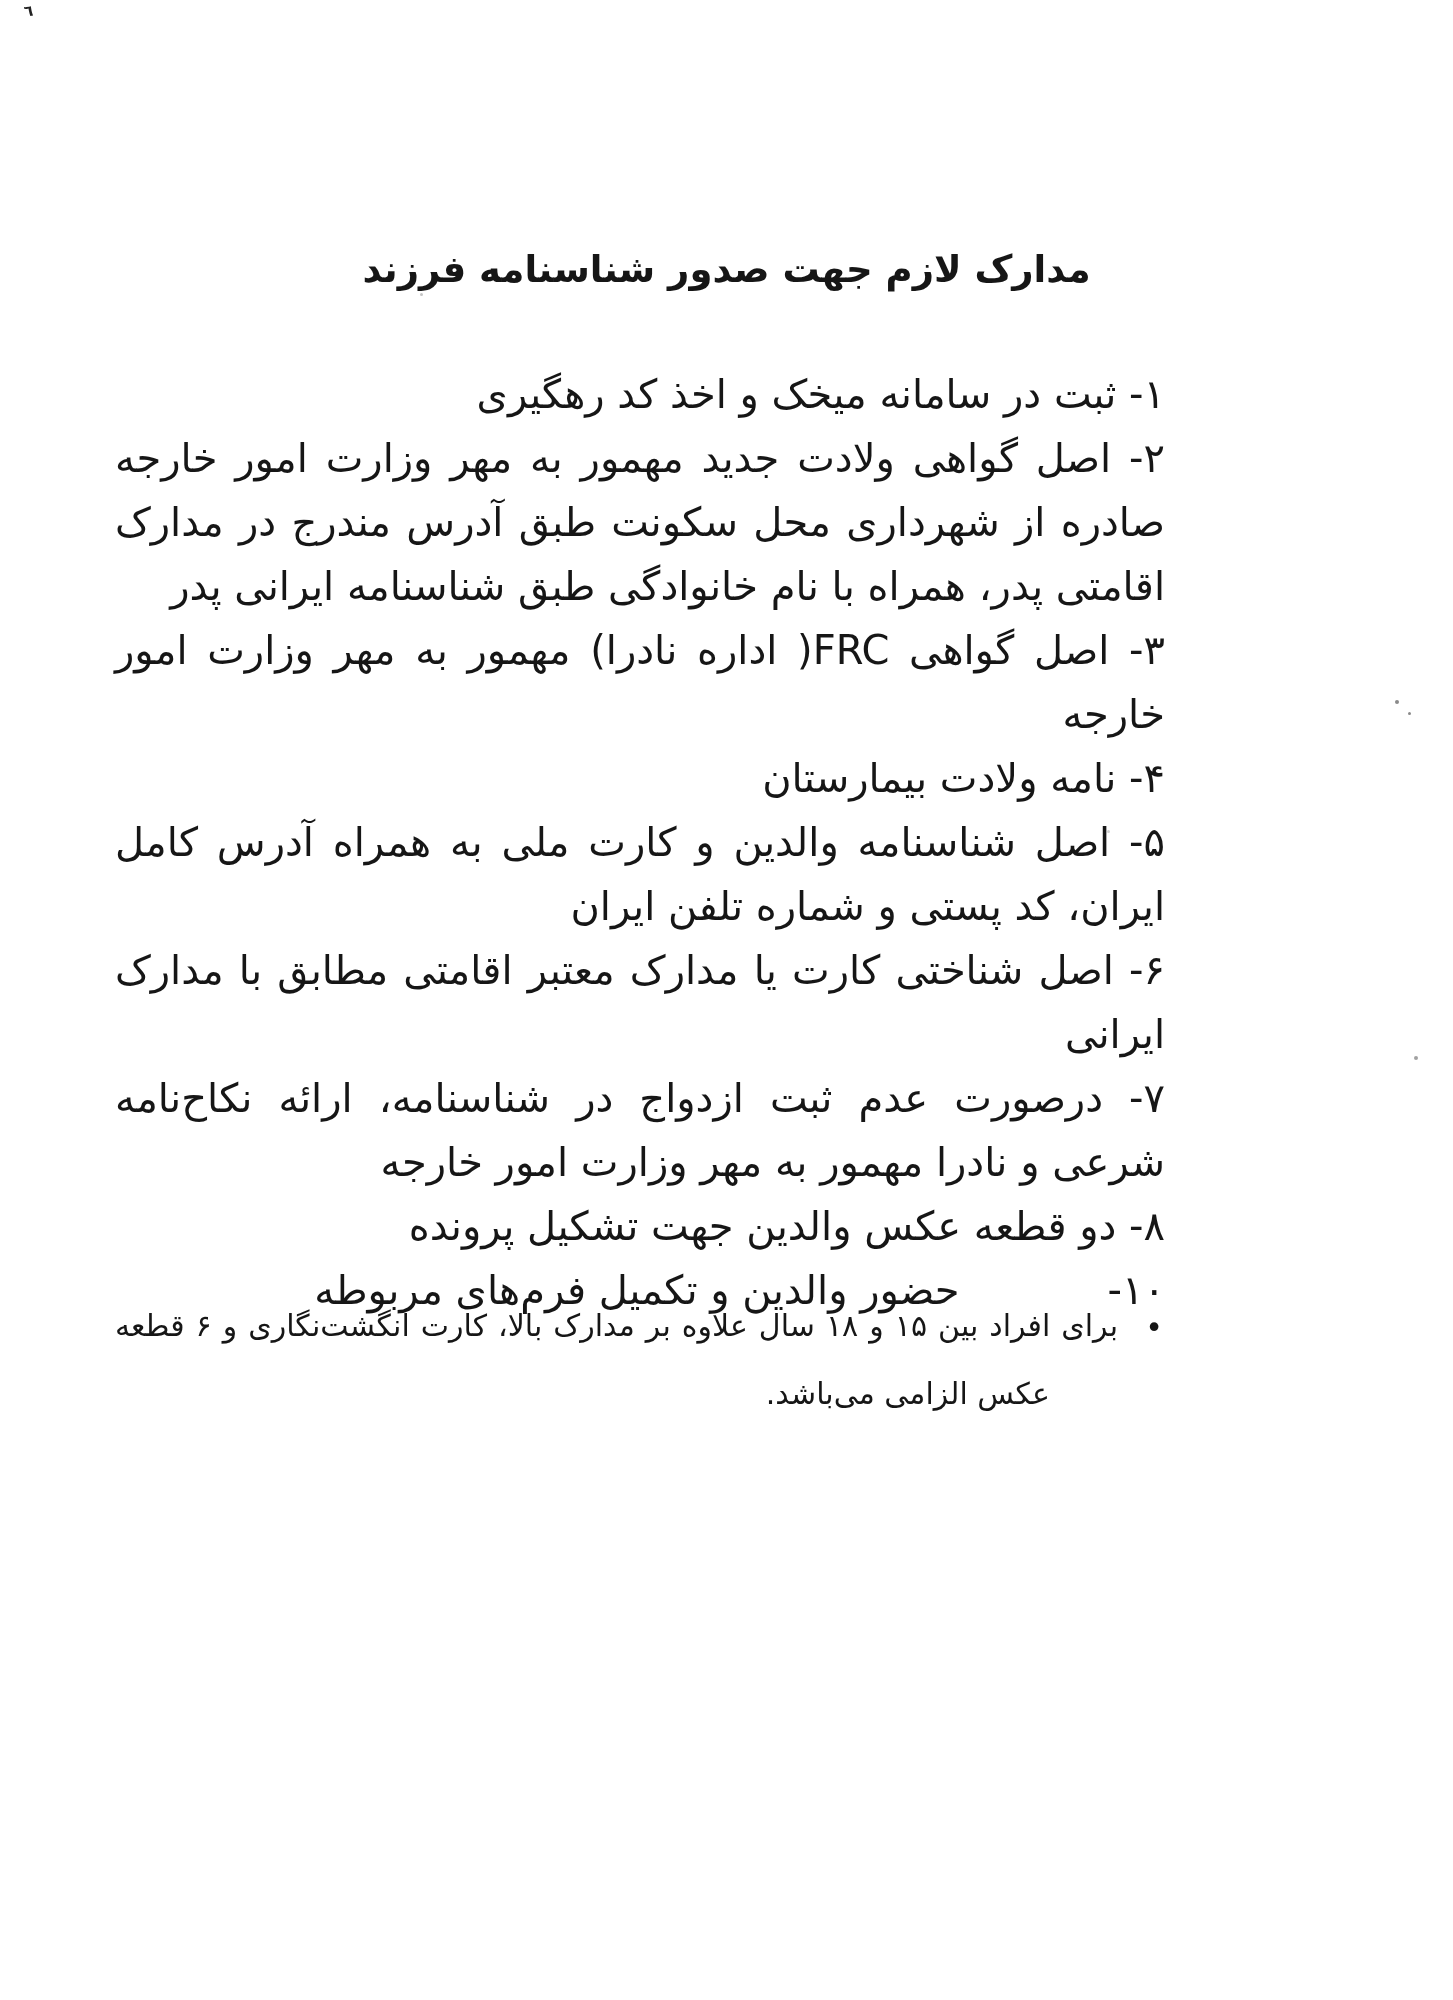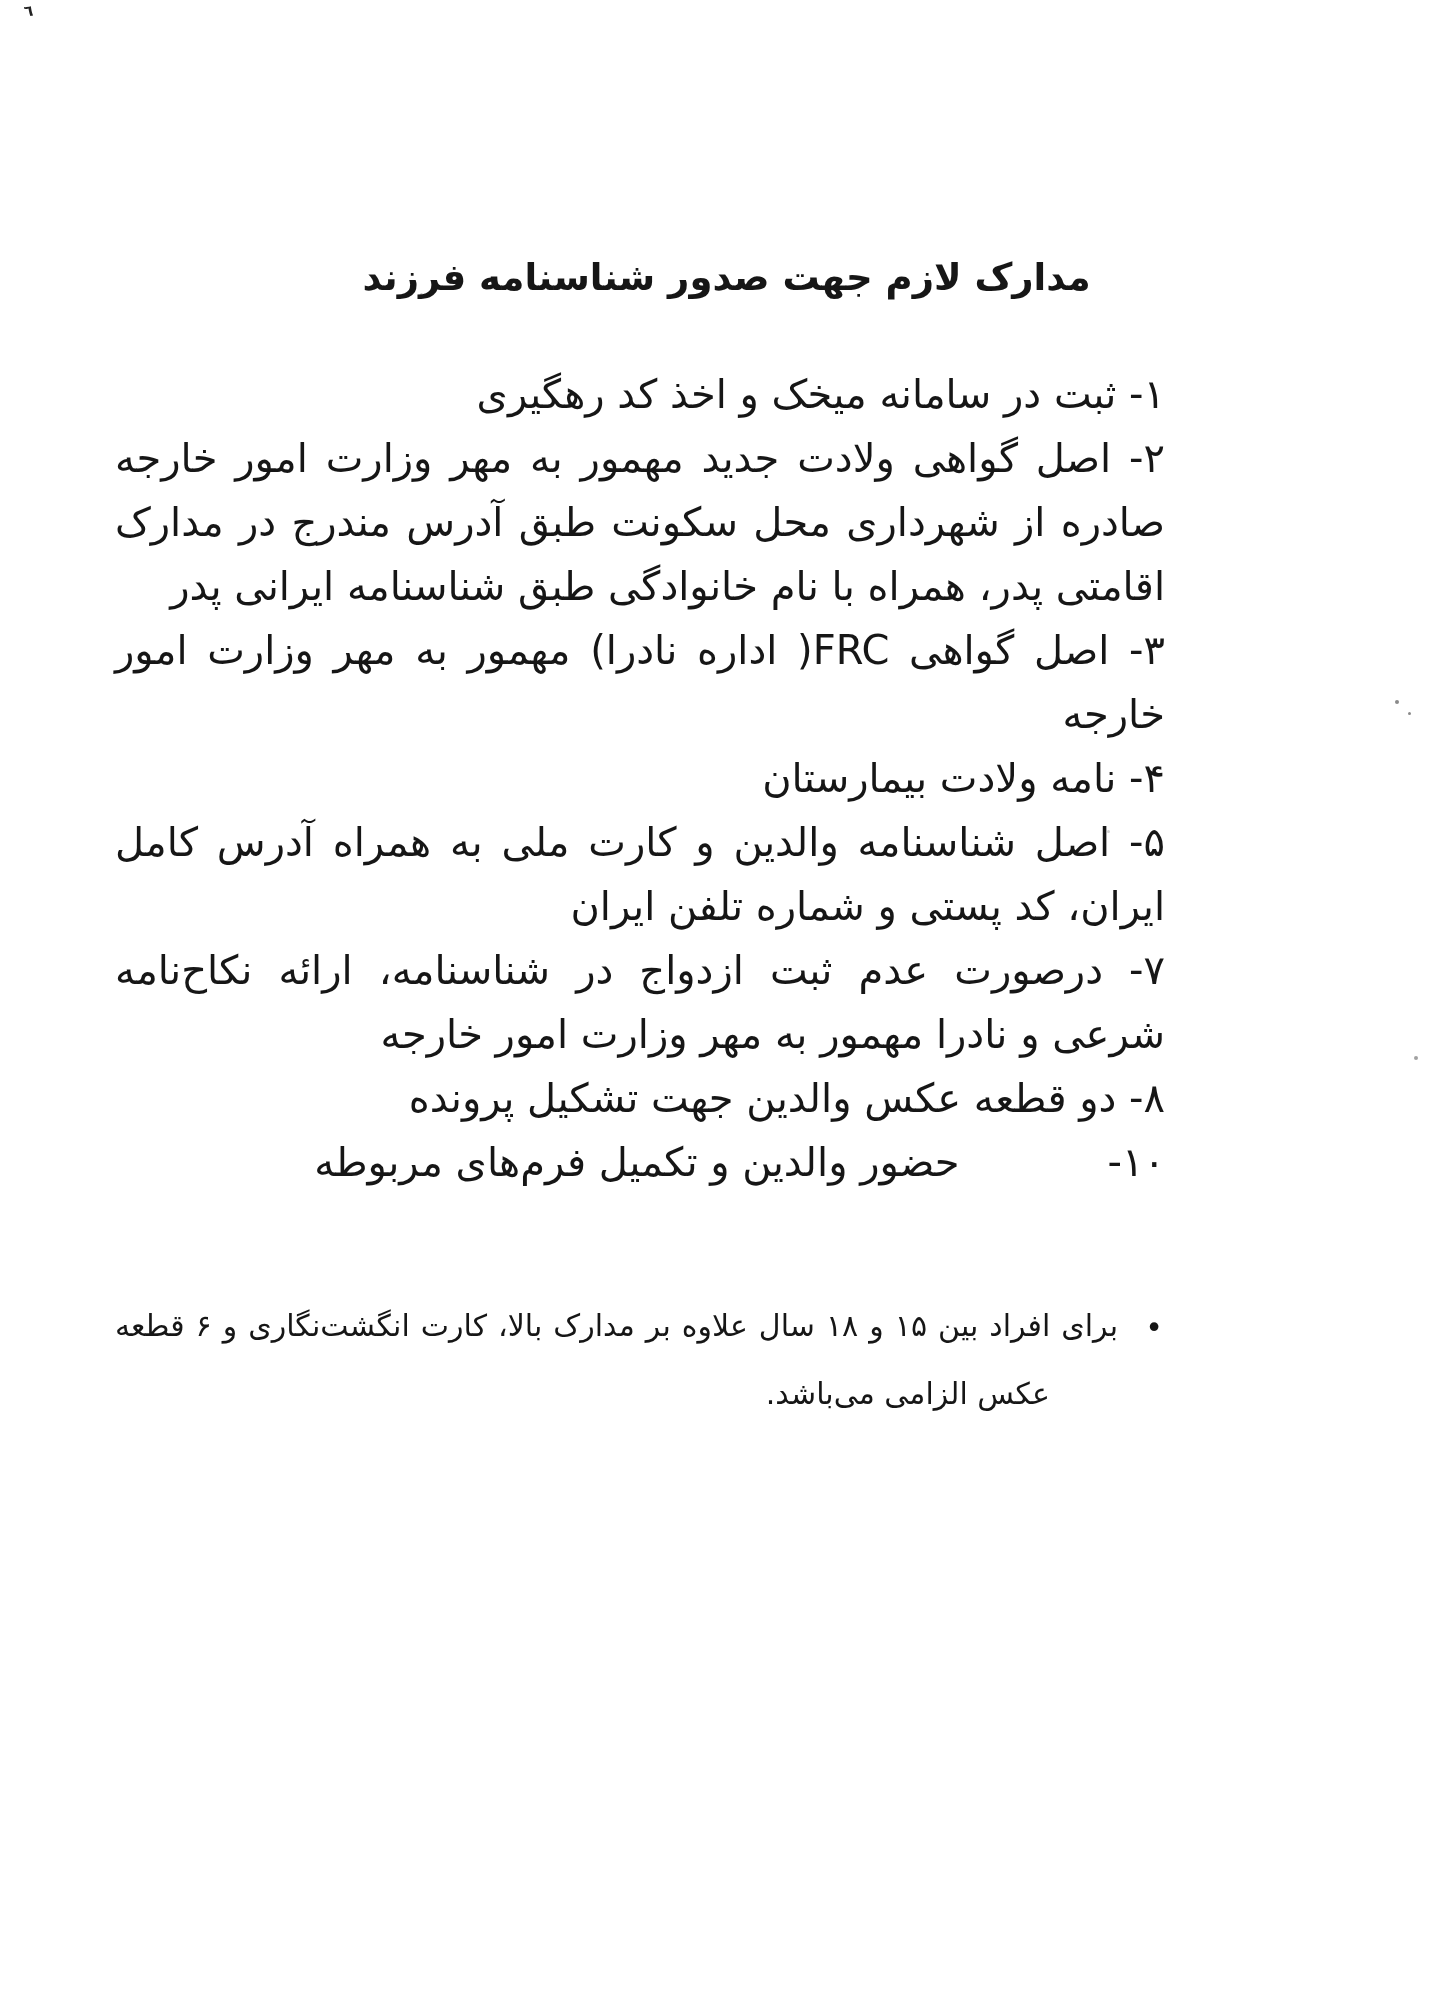--- a/index.html
+++ b/index.html
@@ -15,21 +15,21 @@
     background: #ffffff;
     font-family: "DejaVu Sans", sans-serif;
     color: #161616;
     overflow: hidden;
   }
   .title {
     position: absolute;
     top: 248px;
     left: 0;
     right: 0;
-    margin: 8px;
+    margin: 0;
     text-align: center;
     direction: rtl;
     font-size: 37px;
     font-weight: bold;
     letter-spacing: 0.5px;
   }
   .list {
     position: absolute;
     top: 362px;
     right: 288px;
@@ -105,20 +105,21 @@
   <span class="speck speck-e"></span>
 
   <h1 class="title">مدارک لازم جهت صدور شناسنامه فرزند</h1>
 
   <div class="list">
     <p class="item"><span class="num">۱-</span> <span>ثبت در سامانه میخک و اخذ کد رهگیری</span></p>
     <p class="item"><span class="num">۲-</span> <span>اصل گواهی ولادت جدید مهمور به مهر وزارت امور خارجه صادره از شهرداری محل سکونت طبق آدرس مندرج در مدارک اقامتی پدر، همراه با نام خانوادگی طبق شناسنامه ایرانی پدر</span></p>
     <p class="item"><span class="num">۳-</span> <span>اصل گواهی FRC( اداره نادرا) مهمور به مهر وزارت امور خارجه</span></p>
     <p class="item"><span class="num">۴-</span> <span>نامه ولادت بیمارستان</span></p>
     <p class="item"><span class="num">۵-</span> <span>اصل شناسنامه والدین و کارت ملی به همراه آدرس کامل ایران، کد پستی و شماره تلفن ایران</span></p>
+    <p class="item"><span class="num">۶-</span> <span>اصل شناختی کارت یا مدارک معتبر اقامتی مطابق با مدارک ایرانی</span></p>
     <p class="item"><span class="num">۷-</span> <span>درصورت عدم ثبت ازدواج در شناسنامه، ارائه نکاح‌نامه شرعی و نادرا مهمور به مهر وزارت امور خارجه</span></p>
     <p class="item"><span class="num">۸-</span> <span>دو قطعه عکس والدین جهت تشکیل پرونده</span></p>
     <p class="item"><span class="num">۱۰-</span><span class="tab-gap"></span><span>حضور والدین و تکمیل فرم‌های مربوطه</span></p>
   </div>
 
   <div class="note">
     <span class="bullet">•</span>
     <span class="note-text">برای افراد بین ۱۵ و ۱۸ سال علاوه بر مدارک بالا، کارت انگشت‌نگاری و ۶ قطعه عکس الزامی می‌باشد.</span>
   </div>
 

